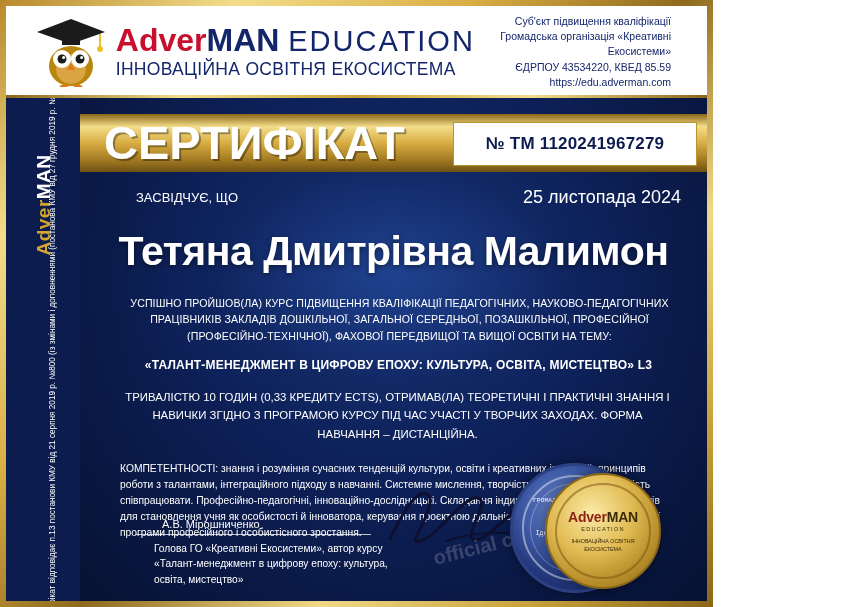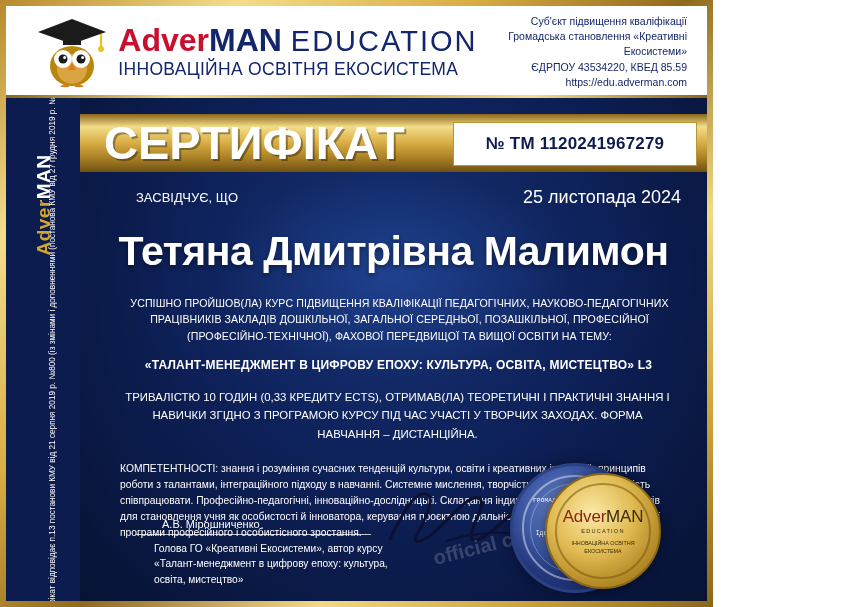--- a/index.html
+++ b/index.html
@@ -83,21 +83,21 @@
   .brand-line2 {
     color: #14266b;
     font-size: 17.5px;
     letter-spacing: 0.3px;
     margin-top: 3px;
     white-space: nowrap;
   }
   .org-info {
     margin-left: auto;
     text-align: right;
-    padding-right: 20px;
+    padding-right: 36px;
     color: #14266b;
     font-size: 10.5px;
     line-height: 1.45;
   }
   
   .sidebar {
     position: absolute;
     left: 6px;
     top: 98px;
     bottom: 6px;
@@ -352,21 +352,21 @@
     inset: 0;
     display: flex;
     flex-direction: column;
     align-items: center;
     justify-content: center;
     text-align: center;
     color: #3a2a08;
     padding: 16px 12px;
     box-sizing: border-box;
   }
-  .sg-brand { font-size: 17px; font-weight: normal; letter-spacing: -0.2px; }
+  .sg-brand { font-size: 14px; font-weight: bold; letter-spacing: -0.2px; }
   .sg-brand .red { color: #8d2318; }
   .sg-sub { font-size: 5.6px; letter-spacing: 1.2px; margin-top: 1px; }
   .sg-bottom { font-size: 5.4px; line-height: 1.45; margin-top: 6px; }
   .watermark {
     position: absolute;
     left: 352px;
     bottom: 46px;
     font-size: 20px;
     color: rgba(255,255,255,0.18);
     transform: rotate(-14deg);
@@ -413,21 +413,21 @@
       </div>
     </div>
     <div class="brand-area">
       <div class="brand-line1">
         <span class="brand-adver">Adver</span><span class="brand-man">MAN</span>&nbsp;<span class="brand-edu">EDUCATION</span>
       </div>
       <div class="brand-line2">ІННОВАЦІЙНА ОСВІТНЯ ЕКОСИСТЕМА</div>
     </div>
     <div class="org-info">
       <div>Суб'єкт підвищення кваліфікації</div>
-      <div>Громадська становлення «Креативні Екосистеми»</div>
+      <div>Громадська організація «Креативні Екосистеми»</div>
       <div>ЄДРПОУ 43534220, КВЕД 85.59</div>
       <div>https://edu.adverman.com</div>
     </div>
     <div class="header-stripe"></div>
   </div>
 
   <div class="sidebar">
     <div class="sidebar-brand">
       <span class="sb-adver">Adver</span><span class="sb-man">MAN</span>
     </div>

